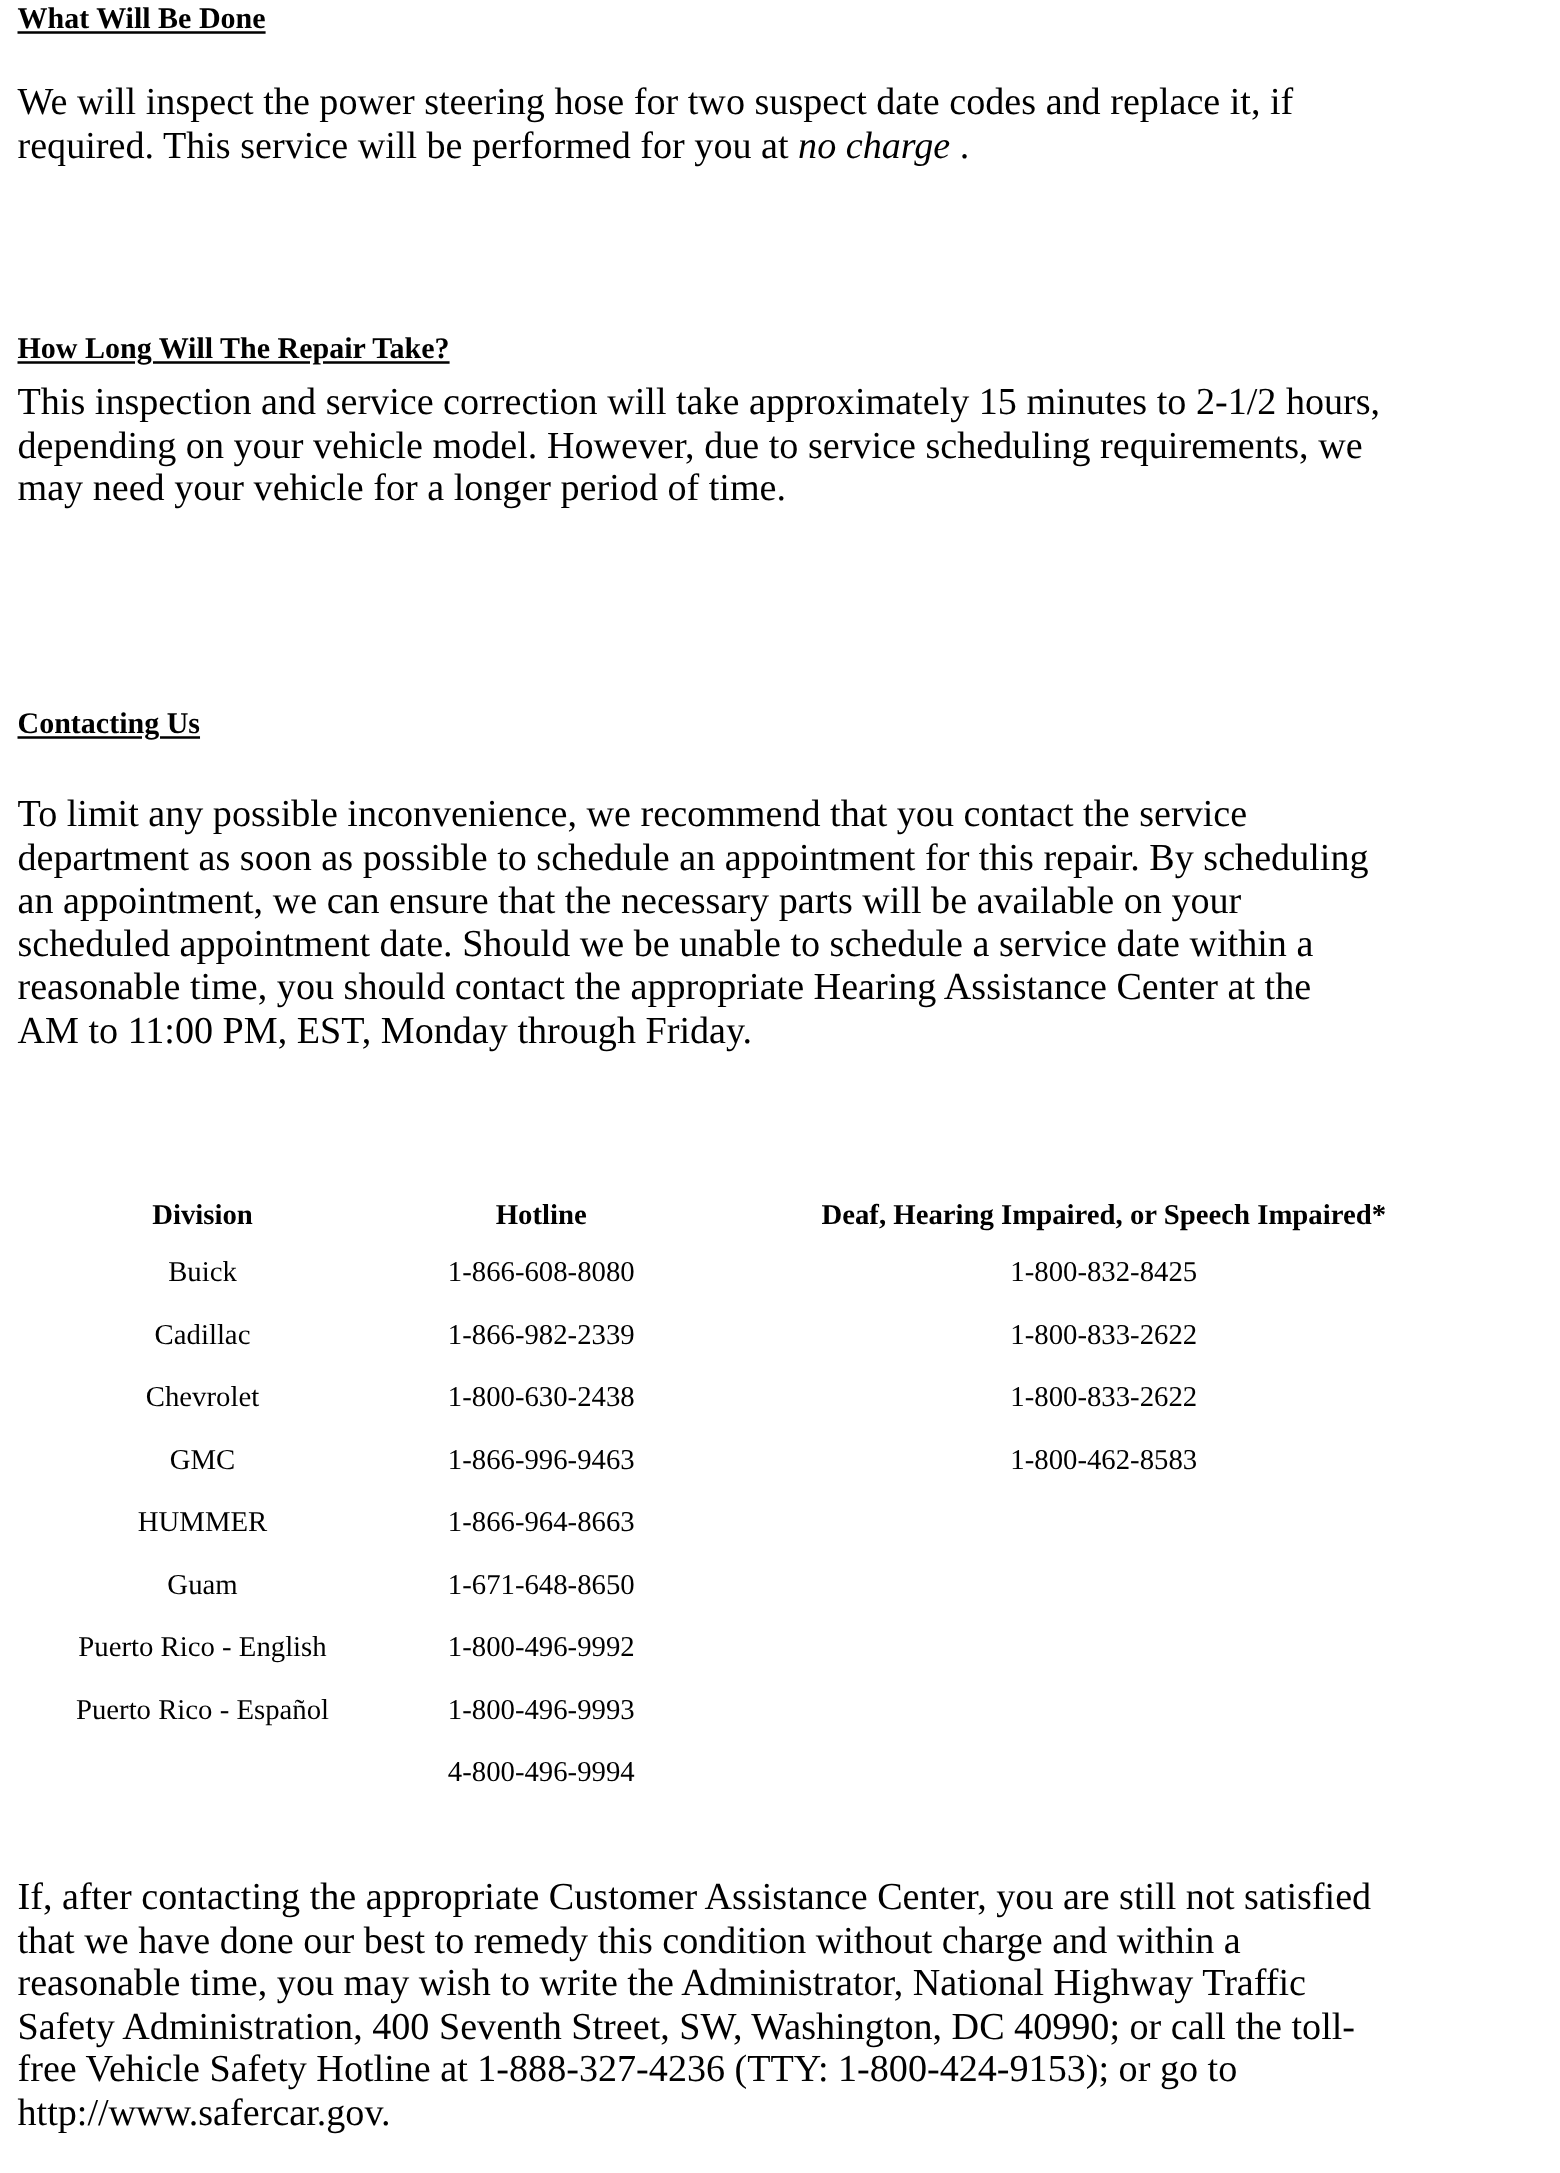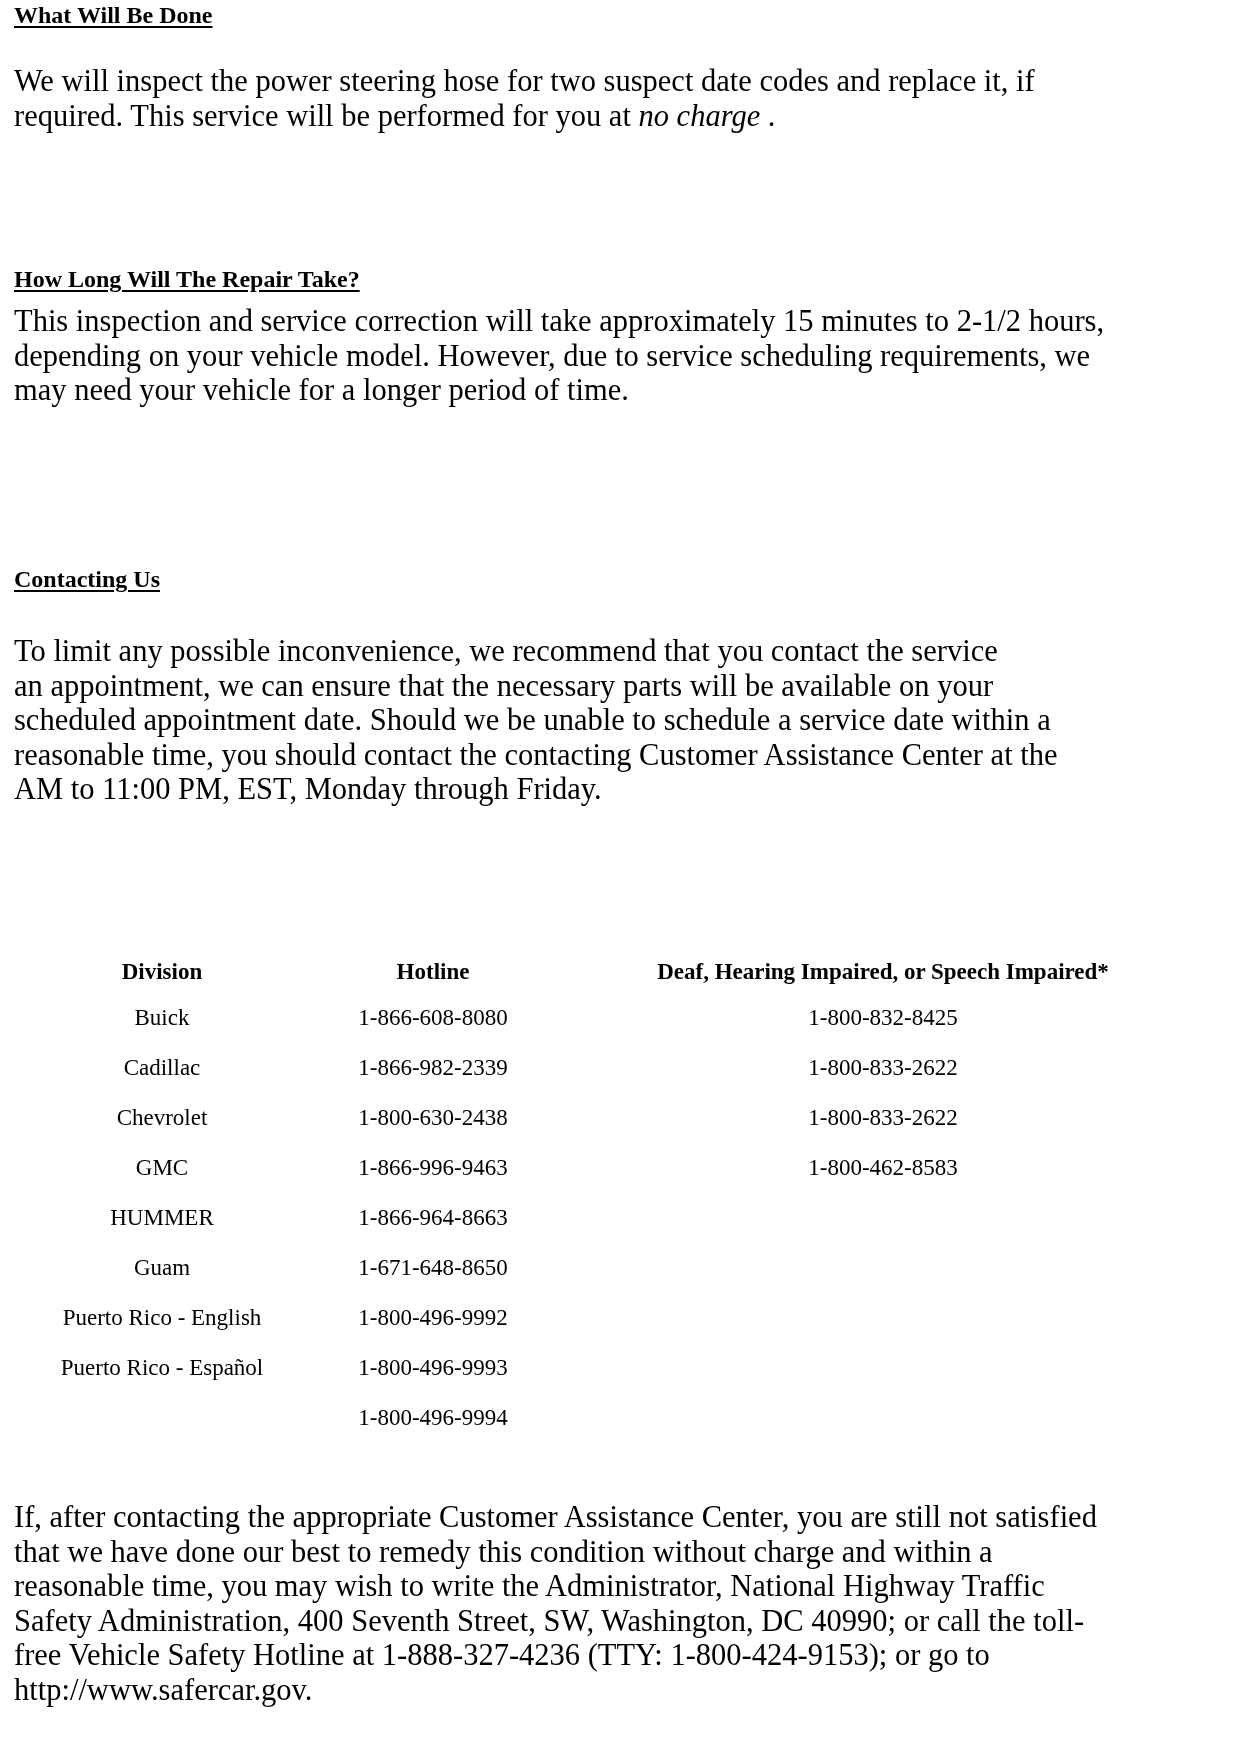--- a/index.html
+++ b/index.html
@@ -85,23 +85,24 @@
   <div class="heading" style="top:266px;">How Long Will The Repair Take?</div>
   <div class="para" style="top:304px;">
     <span class="line">This inspection and service correction will take approximately 15 minutes to 2-1/2 hours,</span>
     <span class="line">depending on your vehicle model. However, due to service scheduling requirements, we</span>
     <span class="line">may need your vehicle for a longer period of time.</span>
   </div>
 
   <div class="heading" style="top:566px;">Contacting Us</div>
   <div class="para" style="top:634px;">
     <span class="line">To limit any possible inconvenience, we recommend that you contact the service</span>
+    <span class="line">department as soon as possible to schedule an appointment for this repair. By scheduling</span>
     <span class="line">an appointment, we can ensure that the necessary parts will be available on your</span>
     <span class="line">scheduled appointment date. Should we be unable to schedule a service date within a</span>
-    <span class="line">reasonable time, you should contact the contacting Customer Assistance Center at the</span>
+    <span class="line">reasonable time, you should contact the appropriate Hearing Assistance Center at the</span>
     <span class="line">AM to 11:00 PM, EST, Monday through Friday.</span>
   </div>
 
   <div class="contact-table">
     <div class="trow thead" style="top:0px;">
       <span class="cell c-div">Division</span>
       <span class="cell c-num">Hotline</span>
       <span class="cell c-tty">Deaf, Hearing Impaired, or Speech Impaired*</span>
     </div>
     <div class="trow" style="top:46px;">
@@ -138,21 +139,21 @@
       <span class="cell c-div">Puerto Rico - English</span>
       <span class="cell c-num">1-800-496-9992</span>
       <span class="cell c-tty"></span>
     </div>
     <div class="trow" style="top:396px;">
       <span class="cell c-div">Puerto Rico - Español</span>
       <span class="cell c-num">1-800-496-9993</span>
       <span class="cell c-tty"></span>
     </div>
     <div class="trow" style="top:446px;">
-      <span class="cell c-num">1-800-496-9994</span>
+      <span class="cell c-num">4-800-496-9994</span>
       <span class="cell c-tty"></span>
     </div>
   </div>
 
   <div class="para" style="top:1500px;">
     <span class="line">If, after contacting the appropriate Customer Assistance Center, you are still not satisfied</span>
     <span class="line">that we have done our best to remedy this condition without charge and within a</span>
     <span class="line">reasonable time, you may wish to write the Administrator, National Highway Traffic</span>
     <span class="line">Safety Administration, 400 Seventh Street, SW, Washington, DC 40990; or call the toll-</span>
     <span class="line">free Vehicle Safety Hotline at 1-888-327-4236 (TTY: 1-800-424-9153); or go to</span>

